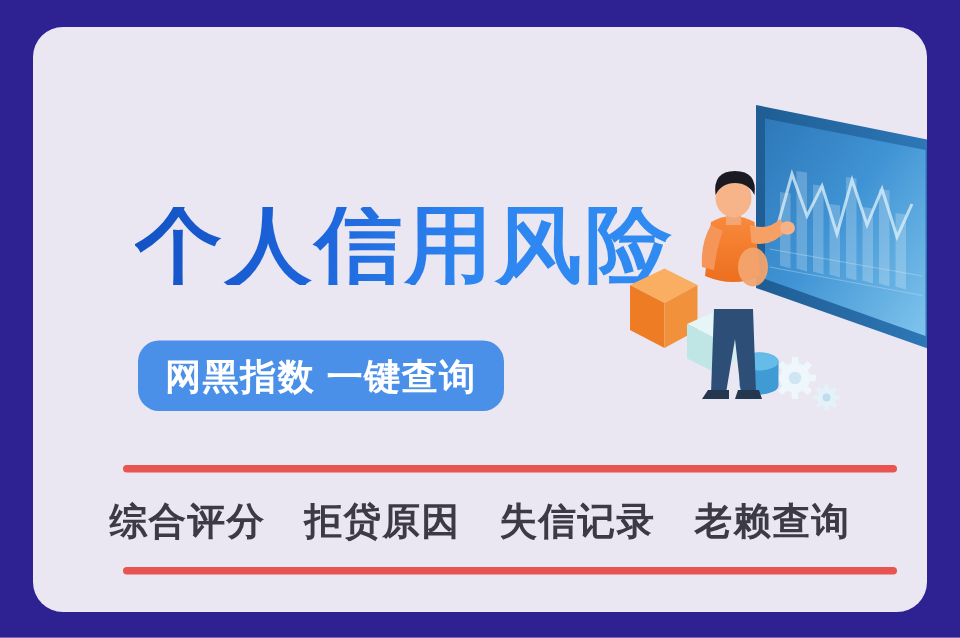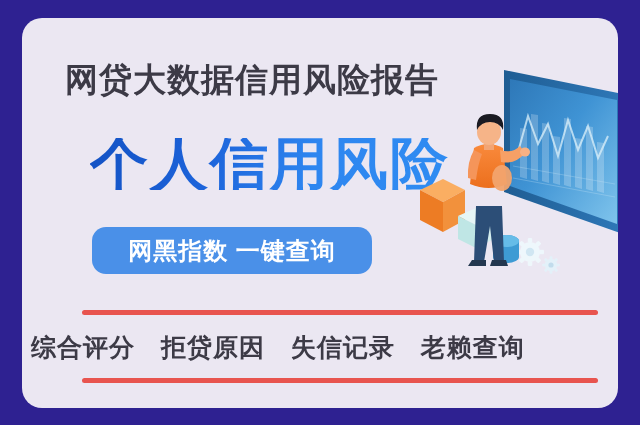--- a/index.html
+++ b/index.html
@@ -40,60 +40,59 @@
     letter-spacing:2px;
     white-space:nowrap;
     background:linear-gradient(100deg,#1352C4 0%,#1C63DA 32%,#2E86F0 62%,#2F8CF2 100%);
     -webkit-background-clip:text;background-clip:text;
     color:transparent;-webkit-text-fill-color:transparent;
   }
 
   
   .cta{
     position:absolute;left:70px;top:209px;
-    width:280px;height:47px;
+    width:244px;height:47px;
     background:#4A90E8;
     border-radius:14px;
     display:flex;align-items:center;justify-content:center;
     box-sizing:border-box;
   }
   .cta-label{
     color:#FFFFFF;font-size:24px;font-weight:700;
     letter-spacing:1px;white-space:nowrap;
   }
 
   
   .rule{
     position:absolute;left:60px;width:516px;height:5px;
     background:#E8544F;border-radius:3px;
   }
   .rule-top{top:292px;}
   .rule-bottom{top:360px;}
   .bottomlist{
     position:absolute;left:0;right:0;top:313px;
-    text-align:left;
+    text-align:center;
     font-size:25px;font-weight:700;color:#3C3A46;
     letter-spacing:1px;white-space:nowrap;
   }
   .bl-item{display:inline-block;margin:0 9px;}
 
   
   .illus{position:absolute;left:376px;top:48px;width:225px;height:230px;}
   .illus svg{display:block;}
 </style>
 </head>
 <body>
 
 <div id="stage">
 
   <div class="frame"></div>
 
   <div class="card">
 
-    <div class="headline">网贷大数据信用风险报告</div>
 
     <div class="subhead">个人信用风险</div>
 
     <div class="cta">
       <span class="cta-label">网黑指数  一键查询</span>
     </div>
 
     <div class="rule rule-top"></div>
     <div class="rule rule-bottom"></div>
 

